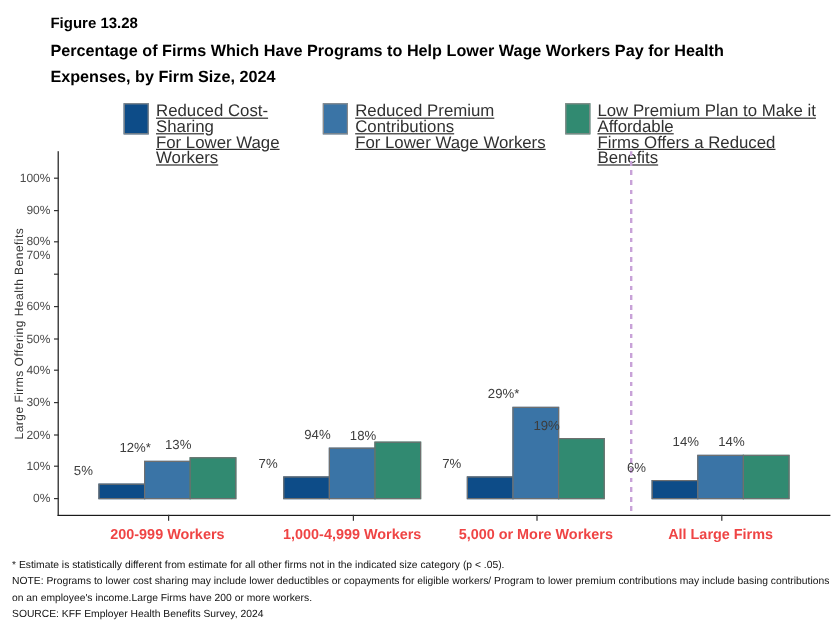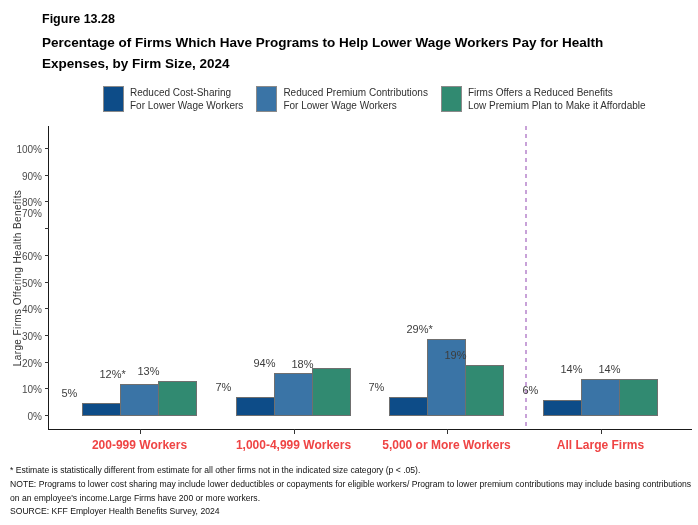--- a/index.html
+++ b/index.html
@@ -6,21 +6,21 @@
   .page{
     position:relative;width:698px;height:525px;background:#ffffff;
     font-family:"Liberation Sans", sans-serif;overflow:hidden;
   }
   .titles{position:absolute;left:42px;top:12px;width:645px;color:#000;}
   .fig-label{font-size:12.5px;font-weight:bold;margin-bottom:6px;}
   .title-line{font-size:13.5px;font-weight:bold;line-height:21px;}
   .legend{position:absolute;left:103px;top:86px;display:flex;gap:13px;align-items:flex-start;}
   .legend-item{display:flex;gap:6px;align-items:flex-start;}
   .legend-swatch{width:21px;height:26px;border:1px solid #8a8a8a;box-sizing:border-box;flex:0 0 auto;}
-  .legend-text{font-size:10px;line-height:13px;color:#303030;}
+  .legend-text{font-size:14px;line-height:13px;color:#303030;text-decoration:underline;}
   .y-axis-title{
     position:absolute;left:17px;top:278px;transform:translate(-50%,-50%) rotate(-90deg);
     font-size:10px;color:#333;letter-spacing:0.4px;white-space:nowrap;
   }
   .panel{
     position:absolute;left:48px;top:126px;width:644px;height:304px;
     border-left:1.4px solid #1a1a1a;border-bottom:1.4px solid #1a1a1a;box-sizing:border-box;
   }
   .y-tick-label{
     position:absolute;right:100%;margin-right:7px;font-size:10px;color:#4a4a4a;
@@ -65,22 +65,22 @@
     <div class="legend-item">
       <div class="legend-swatch" style="background: rgb(58, 116, 166);"></div>
       <div class="legend-text">
         <div>Reduced Premium Contributions</div>
         <div>For Lower Wage Workers</div>
       </div>
     </div>
     <div class="legend-item">
       <div class="legend-swatch" style="background: rgb(49, 138, 113);"></div>
       <div class="legend-text">
+        <div>Low Premium Plan to Make it Affordable</div>
         <div>Firms Offers a Reduced Benefits</div>
-        <div>Low Premium Plan to Make it Affordable</div>
       </div>
     </div>
   </div>
 
   <div class="y-axis-title">Large Firms Offering Health Benefits</div>
 
   <div class="panel" id="panel">
       <div class="y-tick" style="bottom: 13px;"></div>
       <div class="y-tick-label" style="bottom: 13px;">0%</div>
       <div class="y-tick" style="bottom: 39.7px;"></div>

